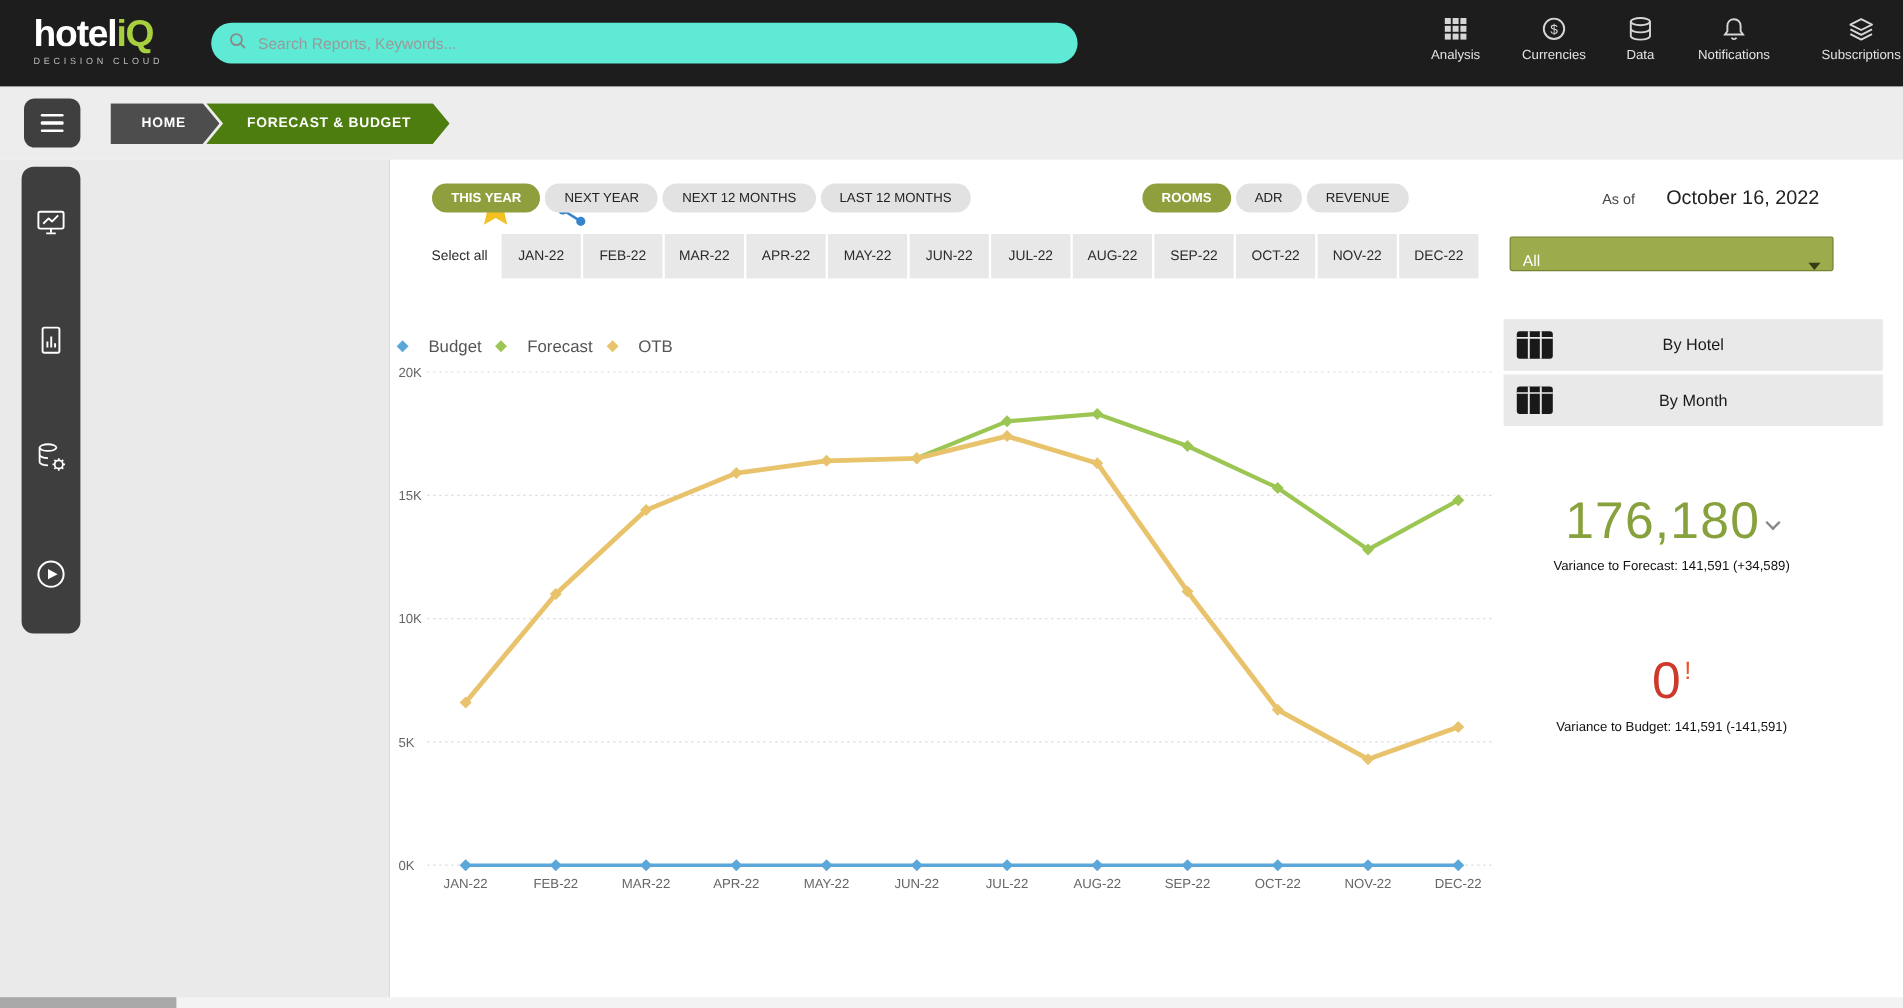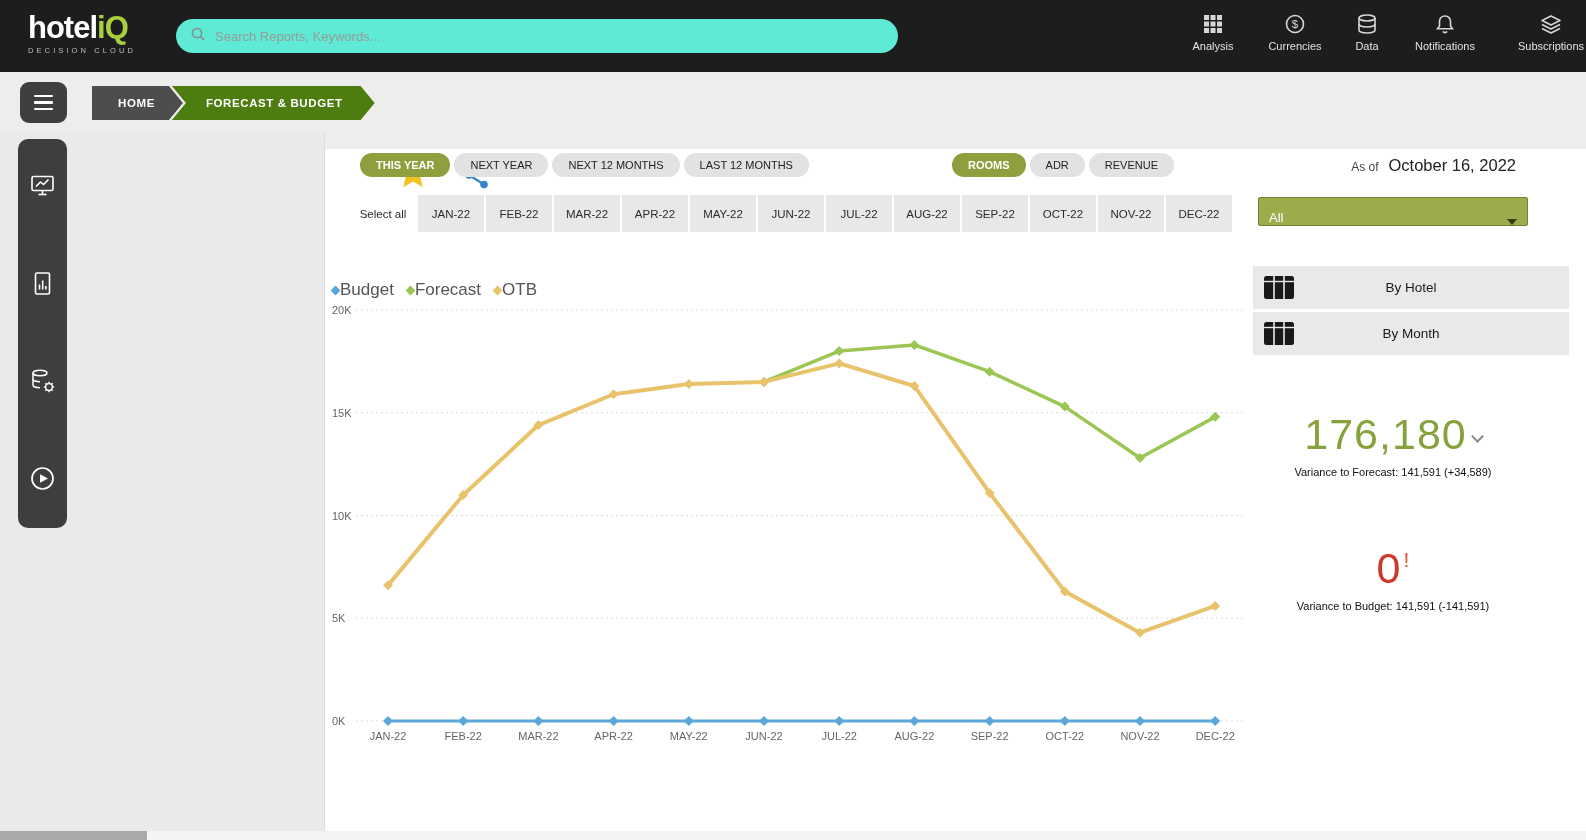--- a/index.html
+++ b/index.html
@@ -16,21 +16,21 @@
   .search{position:absolute;left:176px;top:19px;width:722px;height:34px;background:#5eead4;
     border-radius:17px;display:flex;align-items:center;padding:0 14px}
   .search input{border:none;outline:none;flex:1;font-size:13px;color:#333;margin-left:9px;
     font-family:"Liberation Sans",sans-serif;background:transparent}
   .search input::placeholder{color:#9a9a9a}
   .navitem{position:absolute;top:13px;display:flex;flex-direction:column;align-items:center;
     gap:5px;color:#e3e3e3;font-size:11px;cursor:pointer;width:80px}
   .navitem svg{display:block}
 
   
-  #crumbbar{position:absolute;left:0;top:72px;width:1586px;height:77px;background:#ededed}
+  #crumbbar{position:absolute;left:0;top:72px;width:1586px;height:61px;background:#ededed}
   .burger{position:absolute;left:20px;top:10px;width:47px;height:41px;background:#3f3f3f;
     border-radius:9px;display:flex;flex-direction:column;justify-content:center;align-items:center;gap:4px;cursor:pointer}
   .burger span{display:block;width:19px;height:2.5px;background:#fff;border-radius:1px}
   .crumbs{position:absolute;left:92px;top:14px;height:34px;display:flex}
   .crumb{height:34px;display:flex;align-items:center;color:#fff;font-size:11.5px;
     font-weight:bold;letter-spacing:.6px;cursor:pointer}
   .crumb.first{background:#4d4d4d;padding:0 28px 0 26px;
     clip-path:polygon(0 0,calc(100% - 14px) 0,100% 50%,calc(100% - 14px) 100%,0 100%)}
   .crumb.next{background:#4d7c0f;padding:0 32px 0 34px;margin-left:-11px;
     clip-path:polygon(0 0,calc(100% - 14px) 0,100% 50%,calc(100% - 14px) 100%,0 100%,14px 50%)}
@@ -40,36 +40,36 @@
   
   #leftbg{position:absolute;left:0;top:133px;width:325px;height:699px;background:#eaeaea;border-right:1px solid #dcdcdc}
   #rail{position:absolute;left:18px;top:139px;width:49px;height:389px;background:#3e3e3e;border-radius:10px}
   .rail-ic{position:absolute;left:0;width:49px;display:flex;justify-content:center;cursor:pointer}
 
   
   .tabrow{position:absolute;display:flex;gap:4px}
   .pill{height:24px;border-radius:12px;padding:0 16px;display:flex;align-items:center;
     font-size:11px;color:#222;background:#e2e2e2;cursor:pointer;white-space:nowrap}
   .pill.active{background:#909f3d;color:#fff;font-weight:bold}
-  #asof{position:absolute;right:70px;top:156px;display:flex;align-items:baseline;gap:10px}
+  #asof{position:absolute;right:70px;top:156px;display:flex;align-items:baseline;gap:26px}
   #asof .lbl{font-size:12px;color:#444}
   #asof .date{font-size:16.5px;color:#222}
   #month-row{position:absolute;left:350px;top:195px;display:flex;gap:2px}
   .month-btn{width:66px;height:37px;background:#e8e8e8;font-size:11.5px;color:#2b2b2b;
     display:flex;align-items:center;justify-content:center;cursor:pointer}
   .month-btn.select-all{background:transparent;width:66px}
   #filter-dd{position:absolute;left:1258px;top:197px;width:270px;height:29px;background:#9cab4b;
     border:1px solid #76822f;border-radius:2px;display:flex;align-items:flex-end;
     padding:0 10px;color:#fff;font-size:13px;cursor:pointer}
   #filter-dd .chev{margin-left:auto;width:0;height:0;border-left:5px solid transparent;
     border-right:5px solid transparent;border-top:6px solid #333c14}
 
   
   #legend{position:absolute;left:332px;top:280px;display:flex;gap:13px;align-items:center}
-  .legend-item{display:flex;align-items:center;gap:1px;font-size:17px;color:#555;cursor:pointer}
+  .legend-item{display:flex;align-items:center;gap:18px;font-size:14px;color:#555;cursor:pointer}
   .legend-swatch{width:7px;height:7px;transform:rotate(45deg);display:inline-block}
   #chart-svg{position:absolute;left:330px;top:296px}
 
   
   .view-btn{position:absolute;left:1253px;width:316px;height:43px;background:#e9e9e9;cursor:pointer}
   .view-btn .ic{position:absolute;left:10px;top:9px}
   .view-btn .vlabel{position:absolute;left:0;top:0;width:100%;height:100%;display:flex;
     align-items:center;justify-content:center;font-size:13.5px;color:#1a1a1a}
   #big-green{position:absolute;left:1253px;top:410px;width:280px;text-align:center;
     font-size:43px;color:#87a23c;letter-spacing:1px}

